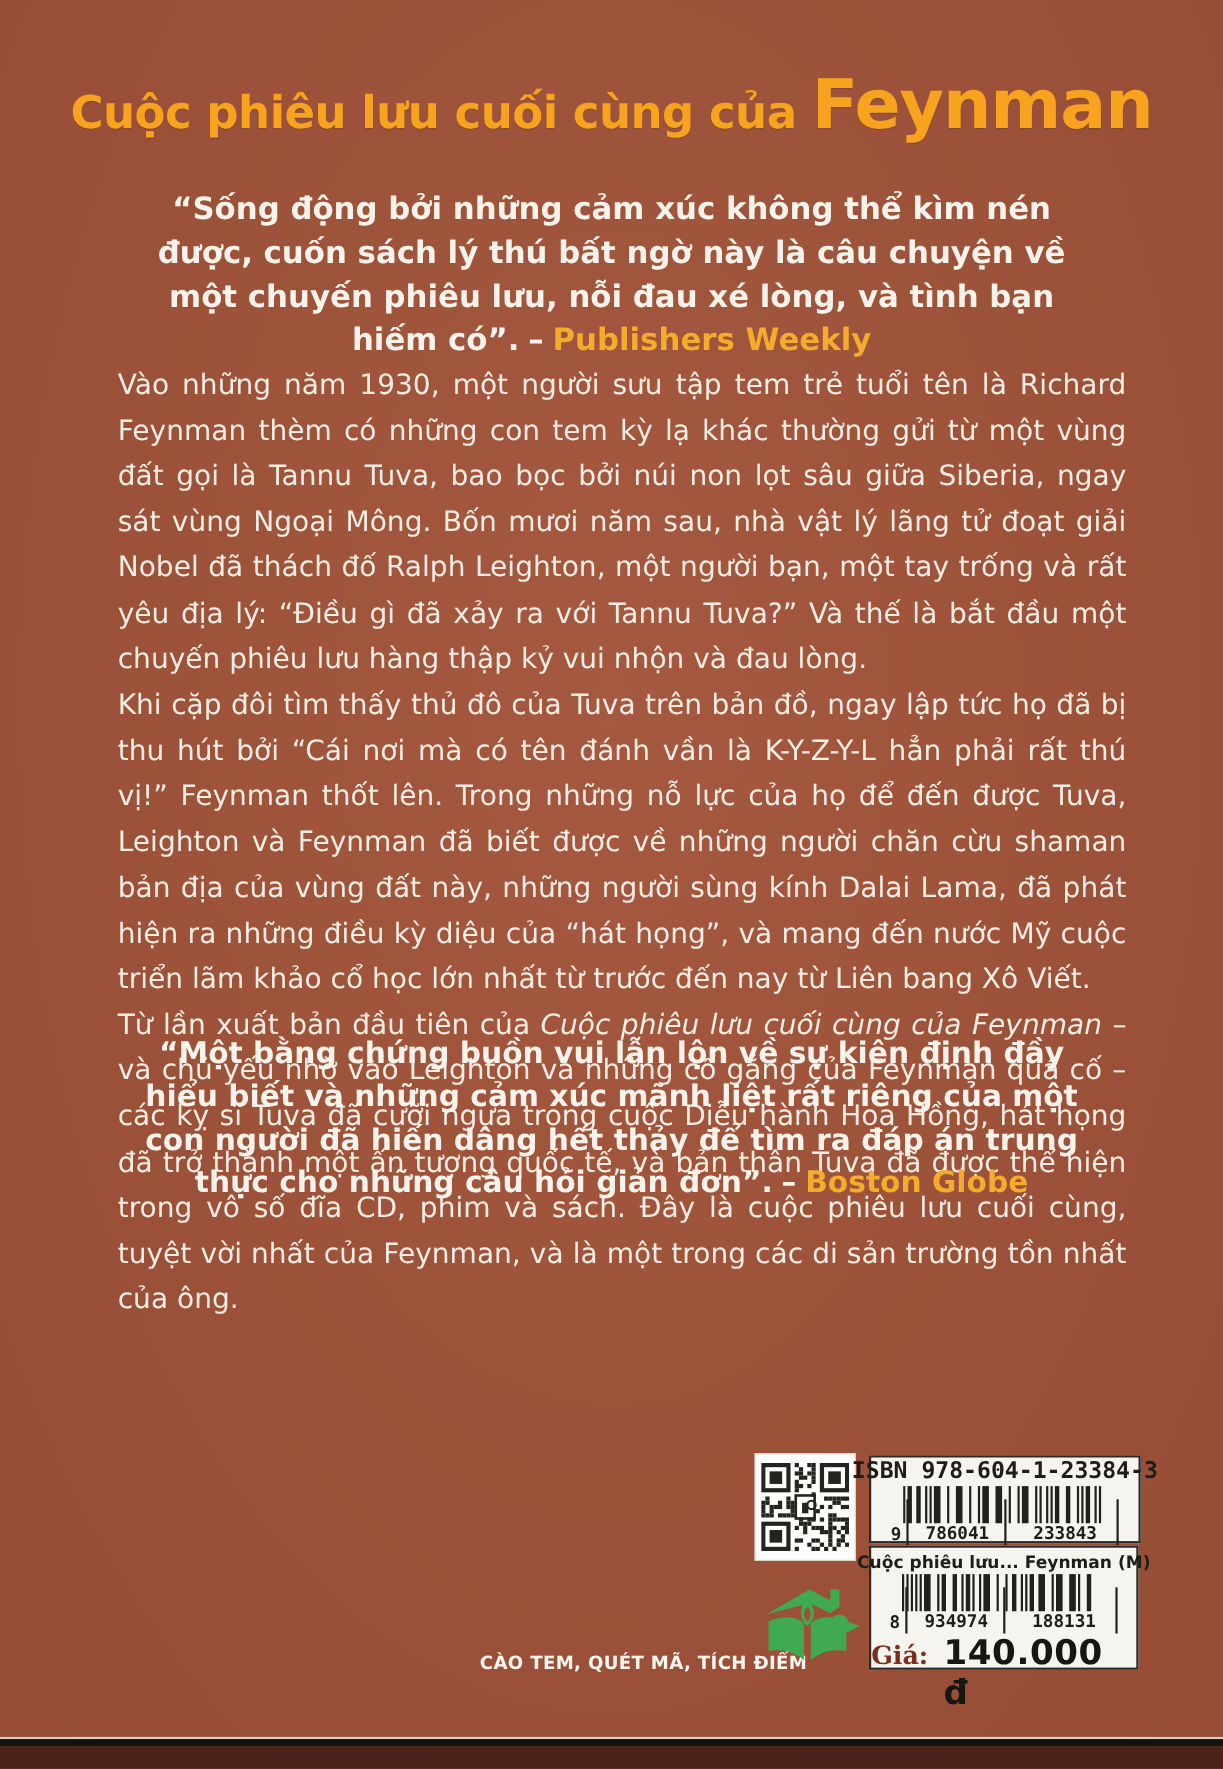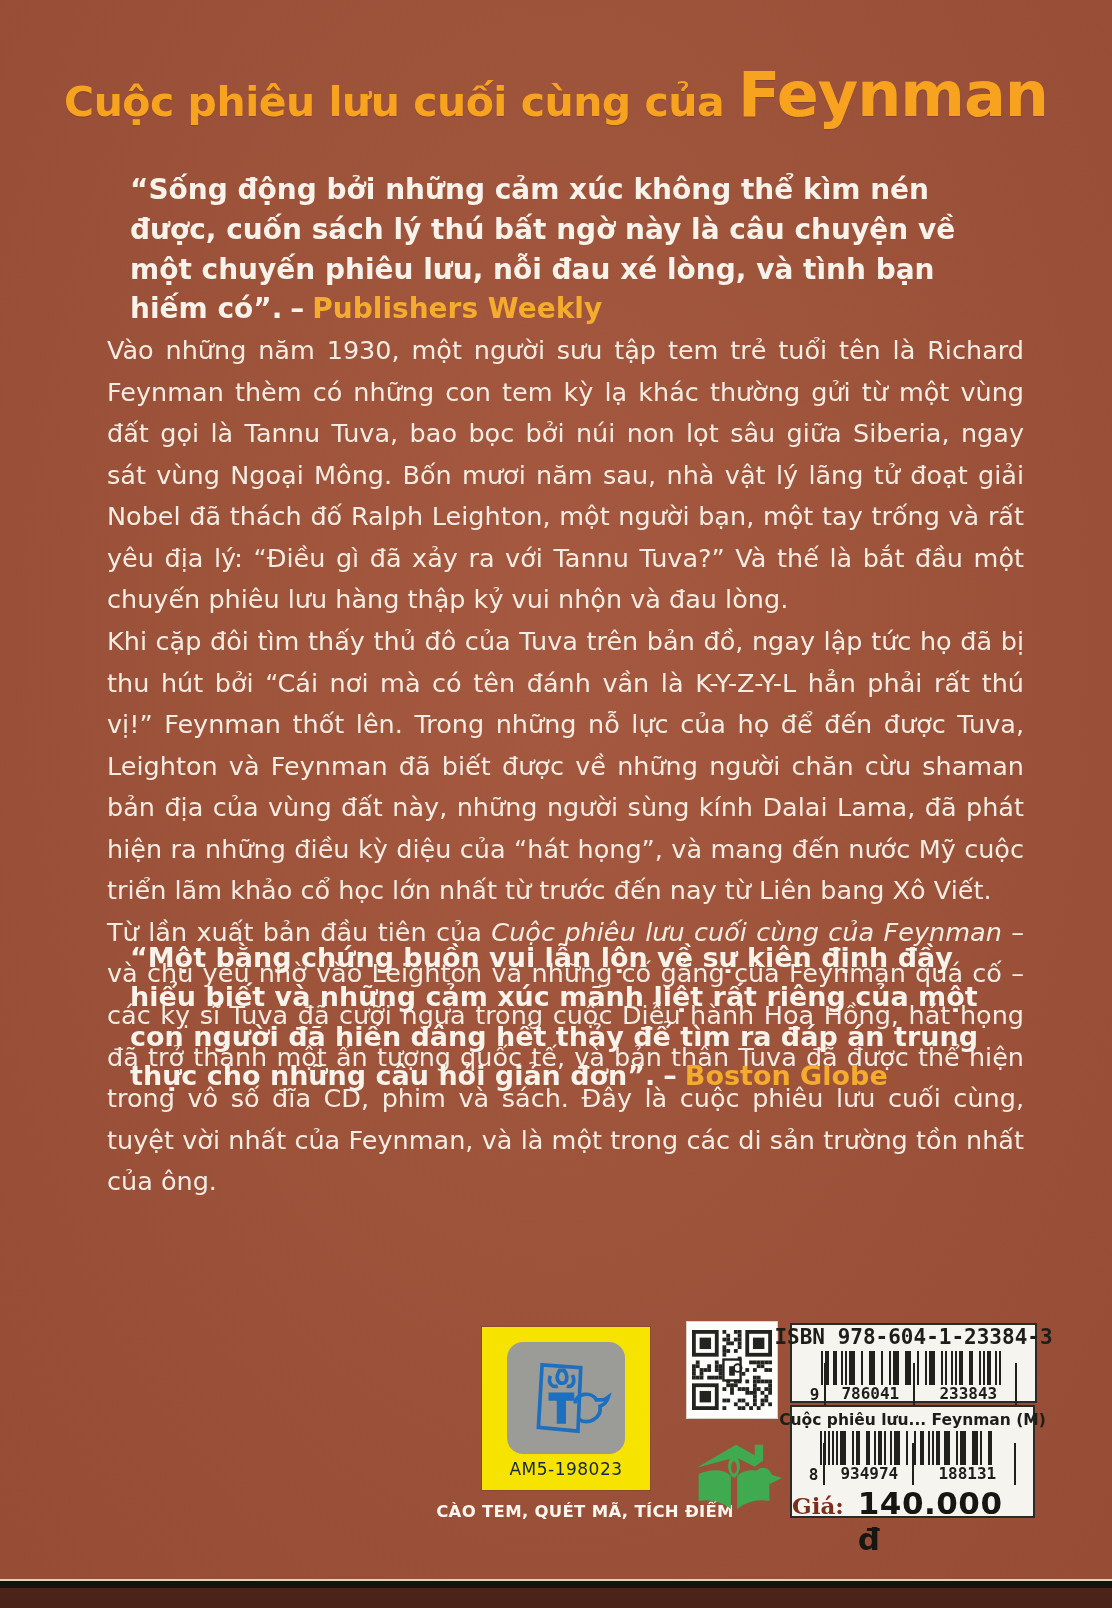--- a/index.html
+++ b/index.html
@@ -21,21 +21,21 @@
     color:#f8a31f;
     font-weight:bold;
     letter-spacing:-0.5px;
     text-shadow:0 1px 1px rgba(0,0,0,0.15);
   }
   .title .t-prefix{font-size:41px;}
   .title .t-big{font-size:62px;letter-spacing:-1px;}
   
   .quote{
     position:absolute;left:130px;right:130px;
-    text-align:left;
+    text-align:center;
     font-weight:bold;
     color:#f7f2ea;
   }
   .quote p{margin:0;}
   .quote-top{top:170px;font-size:28px;line-height:1.42;}
   .quote-bottom{top:938px;font-size:27px;line-height:1.46;}
   .quote .q-dash{color:#f7f2ea;padding:0 8px;}
   .quote .q-source{color:#f4ab2e;}
   
   .body-text{
@@ -153,37 +153,20 @@
     <p>Vào những năm 1930, một người sưu tập tem trẻ tuổi tên là Richard Feynman thèm có những con tem kỳ lạ khác thường gửi từ một vùng đất gọi là Tannu Tuva, bao bọc bởi núi non lọt sâu giữa Siberia, ngay sát vùng Ngoại Mông. Bốn mươi năm sau, nhà vật lý lãng tử đoạt giải Nobel đã thách đố Ralph Leighton, một người bạn, một tay trống và rất yêu địa lý: “Điều gì đã xảy ra với Tannu Tuva?” Và thế là bắt đầu một chuyến phiêu lưu hàng thập kỷ vui nhộn và đau lòng.</p>
     <p>Khi cặp đôi tìm thấy thủ đô của Tuva trên bản đồ, ngay lập tức họ đã bị thu hút bởi “Cái nơi mà có tên đánh vần là K-Y-Z-Y-L hẳn phải rất thú vị!” Feynman thốt lên. Trong những nỗ lực của họ để đến được Tuva, Leighton và Feynman đã biết được về những người chăn cừu shaman bản địa của vùng đất này, những người sùng kính Dalai Lama, đã phát hiện ra những điều kỳ diệu của “hát họng”, và mang đến nước Mỹ cuộc triển lãm khảo cổ học lớn nhất từ trước đến nay từ Liên bang Xô Viết.</p>
     <p><span>Từ lần xuất bản đầu tiên của </span><i>Cuộc phiêu lưu cuối cùng của Feynman</i><span> – và chủ yếu nhờ vào Leighton và những cố gắng của Feynman quá cố – các kỵ sĩ Tuva đã cưỡi ngựa trong cuộc Diễu hành Hoa Hồng, hát họng đã trở thành một ấn tượng quốc tế, và bản thân Tuva đã được thể hiện trong vô số đĩa CD, phim và sách. Đây là cuộc phiêu lưu cuối cùng, tuyệt vời nhất của Feynman, và là một trong các di sản trường tồn nhất của ông.</span></p>
   </div>
 
   <div class="quote quote-bottom">
     <p><span>“Một bằng chứng buồn vui lẫn lộn về sự kiên định đầy hiểu biết và những cảm xúc mãnh liệt rất riêng của một con người đã hiến dâng hết thảy để tìm ra đáp án trung thực cho những câu hỏi giản đơn”.</span><span class="q-dash">–</span><span class="q-source">Boston Globe</span></p>
   </div>
 
 
-  <div class="stamp">
-    <div class="stamp-gray">
-      <svg width="92" height="92" viewBox="0 0 100 100">
-
-        <path d="M24 14 L66 17 L63 86 L20 82 Z" fill="none" stroke="#1d6fbf" stroke-width="4"></path>
-
-        <path d="M43 20 C38 28 41 34 46 34 C51 34 53 27 48 20 Z" fill="none" stroke="#1d6fbf" stroke-width="4"></path>
-        <path d="M33 26 C30 34 35 39 41 37" fill="none" stroke="#1d6fbf" stroke-width="4"></path>
-        <path d="M57 25 C61 33 56 39 51 37" fill="none" stroke="#1d6fbf" stroke-width="4"></path>
-
-        <path d="M31 44 L59 44 L59 53 L50 53 L50 78 L40 78 L40 53 L31 53 Z" fill="#1d6fbf"></path>
-
-        <path d="M60 56 C60 45 78 42 83 52 C92 52 92 52 96 49 C94 56 90 58 87 59 C89 72 74 80 64 73" fill="none" stroke="#1d6fbf" stroke-width="4"></path>
-      </svg>
-    </div>
-    <div class="stamp-code">AM5-198023</div>
-  </div>
   <div class="stamp-caption">CÀO TEM, QUÉT MÃ, TÍCH ĐIỂM</div>
 
   <div class="qr-box">
     <svg id="qr-svg" width="80" height="80" viewBox="0 0 84 84">
         <rect x="0" y="0" width="84" height="84" fill="#fdfdfb"></rect>
         <rect x="32" y="0" width="4" height="4" fill="#23231f"></rect>
         <rect x="44" y="0" width="4" height="4" fill="#23231f"></rect>
         <rect x="48" y="0" width="4" height="4" fill="#23231f"></rect>
         <rect x="36" y="4" width="4" height="4" fill="#23231f"></rect>
         <rect x="48" y="4" width="4" height="4" fill="#23231f"></rect>

